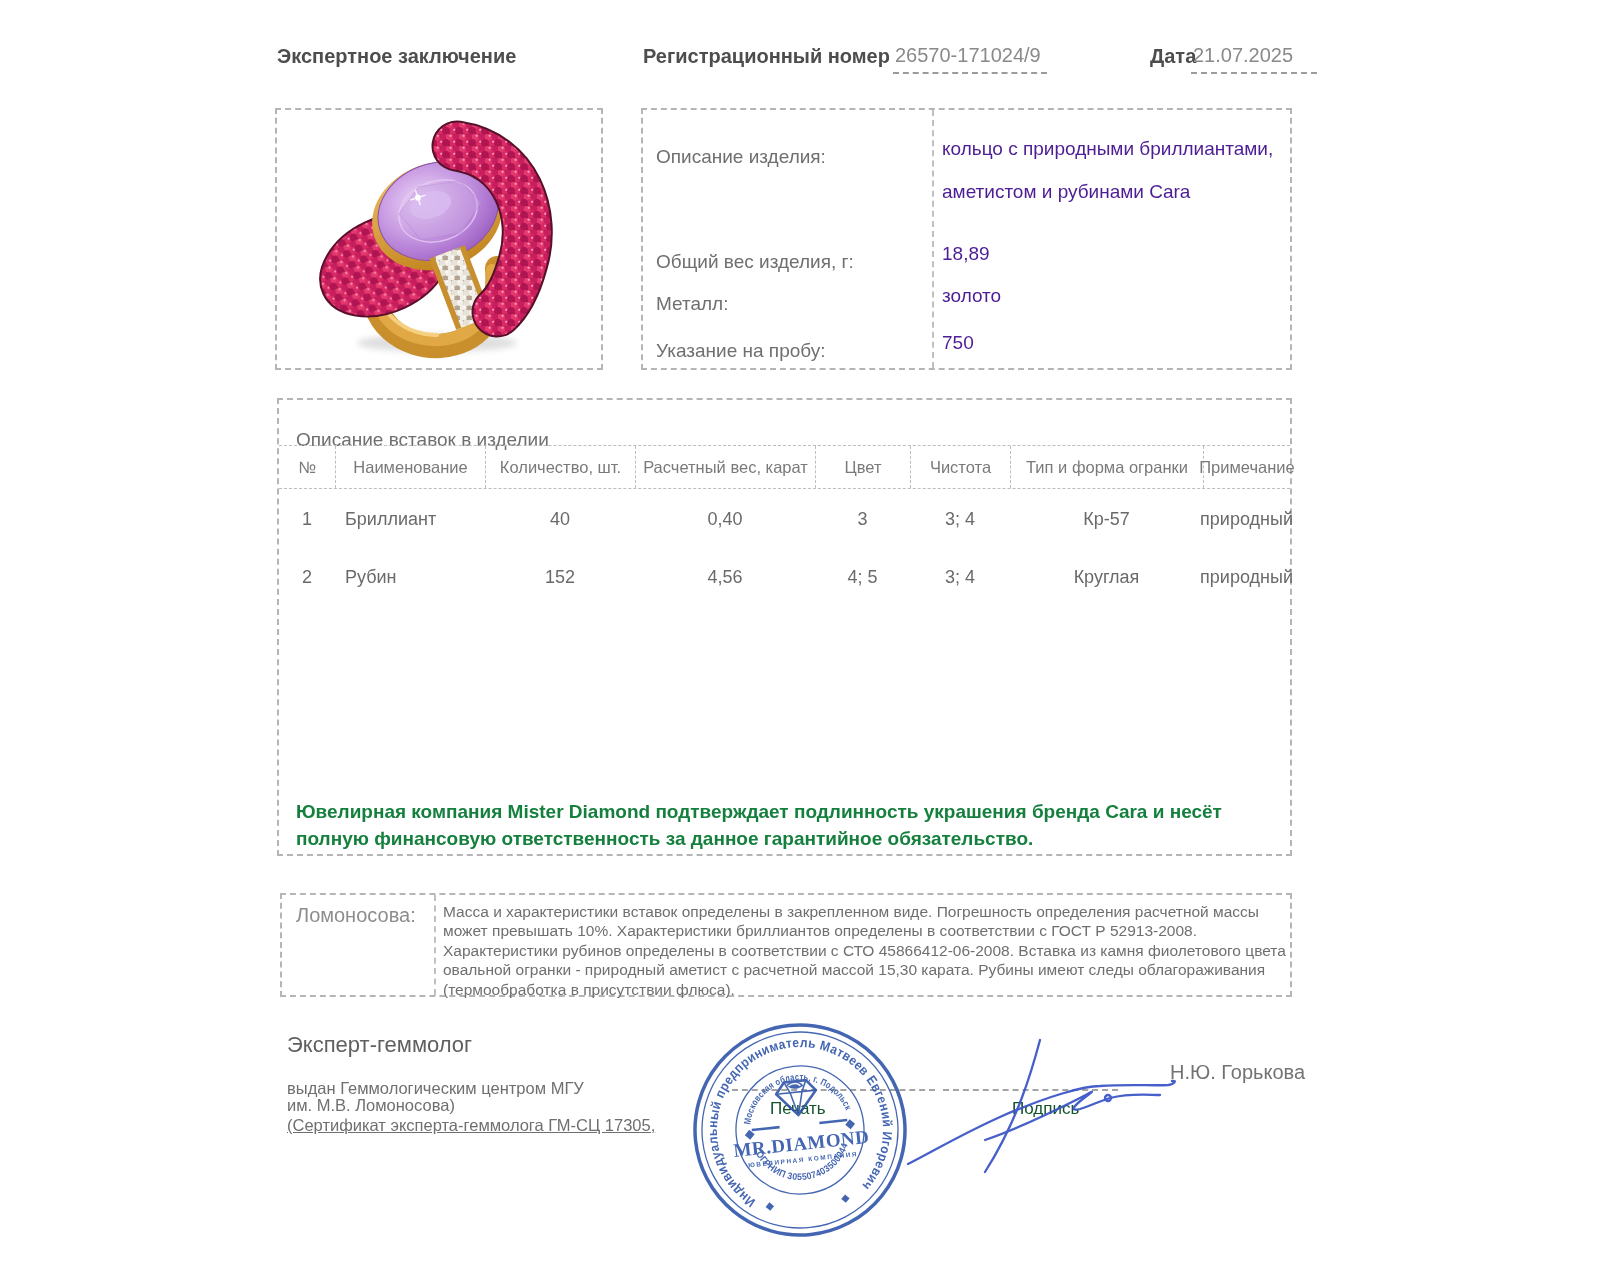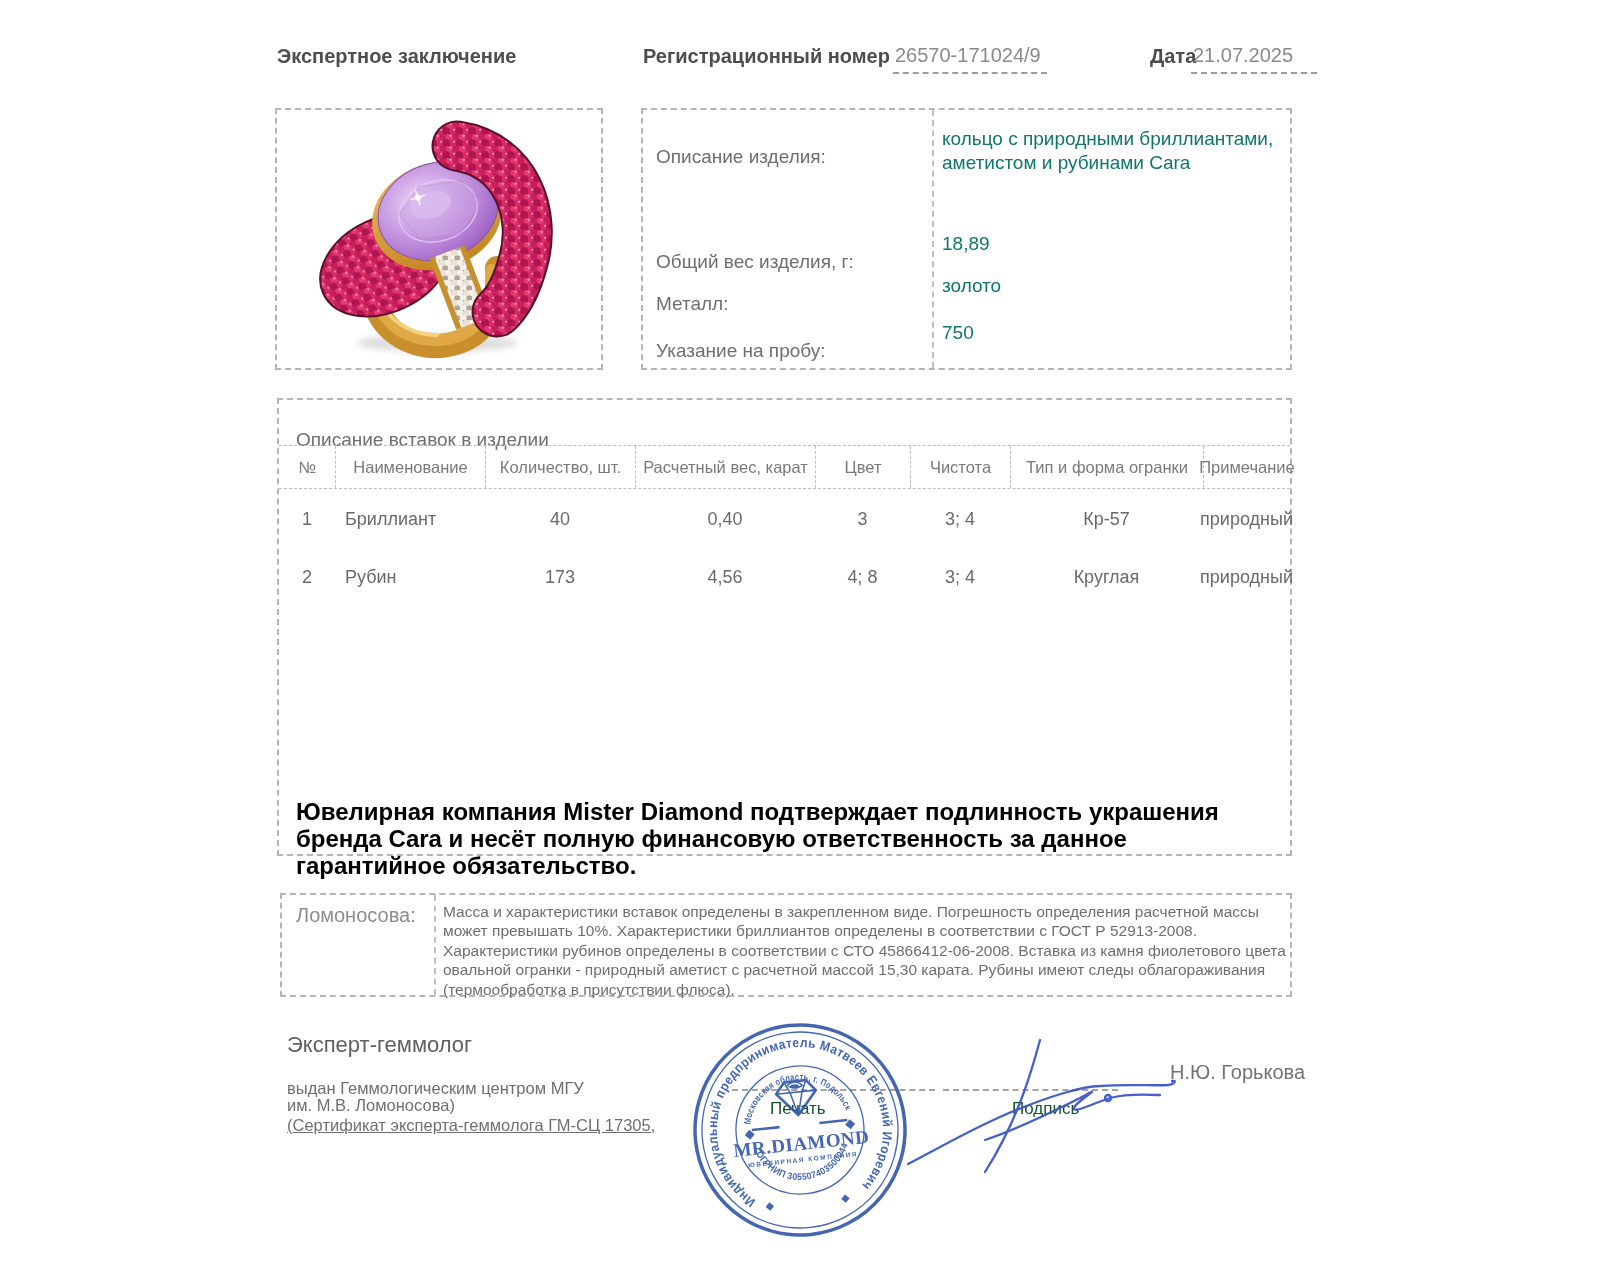--- a/index.html
+++ b/index.html
@@ -6,29 +6,29 @@
   html,body { background:#ffffff; }
   .page {
     position:relative; width:1600px; height:1280px; background:#ffffff;
     font-family:"Liberation Sans","DejaVu Sans",sans-serif; overflow:hidden;
   }
   .abs { position:absolute; }
   .bold-lab { font-weight:bold; font-size:20px; color:#4d4d4d; }
   .hdr-val { font-size:20px; color:#8a8a8a; border-bottom:2px dashed #9c9c9c; padding:0 6px 5px 2px; }
   .dash-box { border:2px dashed #b5b5b5; background:#fff; }
   .lab { font-size:19px; color:#6f6f6f;margin-top:16px; }
-  .val { font-size:19px; color:#0f766e; line-height:24px; }
+  .val { font-size:19px; color:#4c1d95; line-height:43px; }
   .vdivider { position:absolute; top:0; bottom:0; border-left:2px dashed #c0c0c0; }
   .tbl-grid { display:grid; grid-template-columns:56px 150px 150px 180px 95px 100px 193px 87px; }
   .th-row { left:0; right:0; border-top:1px dashed #bdbdbd; border-bottom:1px dashed #bdbdbd; height:44px; }
   .th { display:flex; align-items:center; justify-content:center; font-size:16.5px; color:#7a7a7a; }
   .th + .th { border-left:1px dashed #bdbdbd; }
   .td { display:flex; align-items:center; justify-content:center; font-size:18px; color:#6a6a6a; height:30px; }
   .td.left { justify-content:flex-start; padding-left:10px; }
-  .statement { font-weight:bold; font-size:24px; line-height:27px; color:#000000; }
+  .statement { font-weight:bold; font-size:19px; line-height:27px; color:#15803d; }
   .comment-lab { font-size:20px; color:#8d8d8d; }
   .comment-txt { font-size:15.5px; line-height:19.4px; color:#6f6f6f; }
   .field-line { border-top:2px dashed #a3a3a3; height:0; }
   .field-lab { font-size:17px; color:#14532d; }
   .expert-title { font-size:22px; color:#5f5f5f; }
   .expert-cert { font-size:16.5px; line-height:17.5px; color:#6f6f6f; }
   .expert-name { font-size:20px; color:#737373; }
 </style>
 </head>
 <body>
@@ -142,23 +142,23 @@
       <div class="td">0,40</div>
       <div class="td">3</div>
       <div class="td">3; 4</div>
       <div class="td">Кр-57</div>
       <div class="td">природный</div>
     </div>
 
     <div class="abs tbl-grid" style="top:162px; left:0; right:0;">
       <div class="td">2</div>
       <div class="td left">Рубин</div>
-      <div class="td">173</div>
+      <div class="td">152</div>
       <div class="td">4,56</div>
-      <div class="td">4; 8</div>
+      <div class="td">4; 5</div>
       <div class="td">3; 4</div>
       <div class="td">Круглая</div>
       <div class="td">природный</div>
     </div>
 
     <div class="abs statement" style="left:17px; top:398px; width:985px;">Ювелирная компания Mister Diamond подтверждает подлинность украшения бренда Cara и несёт полную финансовую ответственность за данное гарантийное обязательство.</div>
   </div>
 
   <div class="abs dash-box" style="left:280px; top:893px; width:1012px; height:104px;">
     <div class="vdivider" style="left:152px;"></div>

